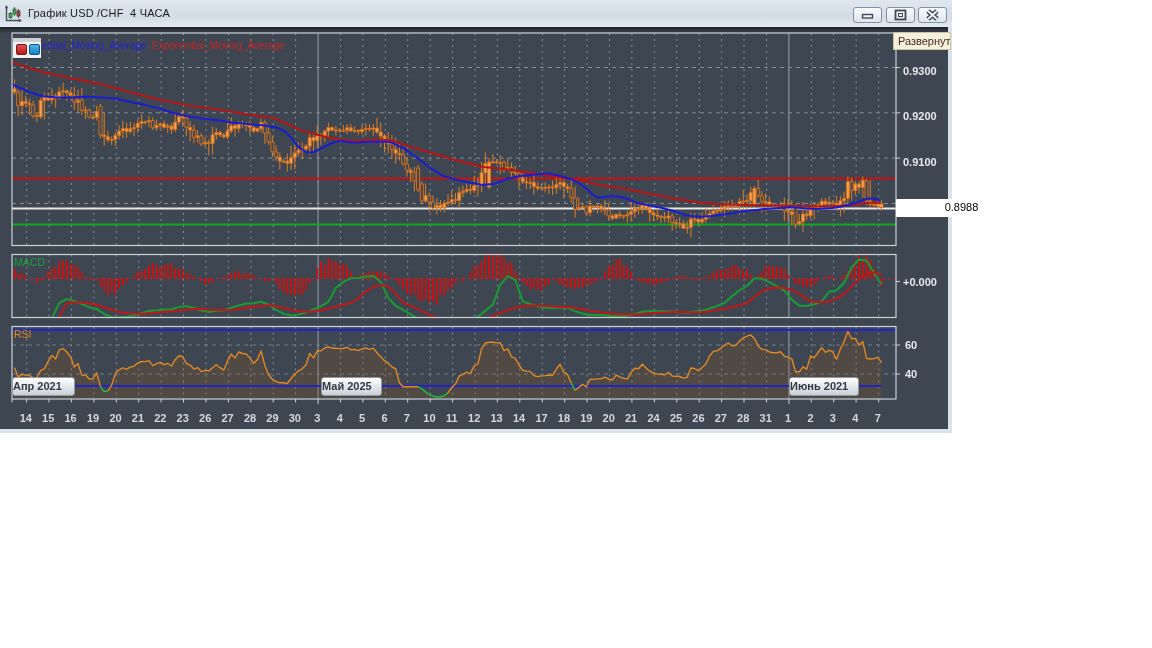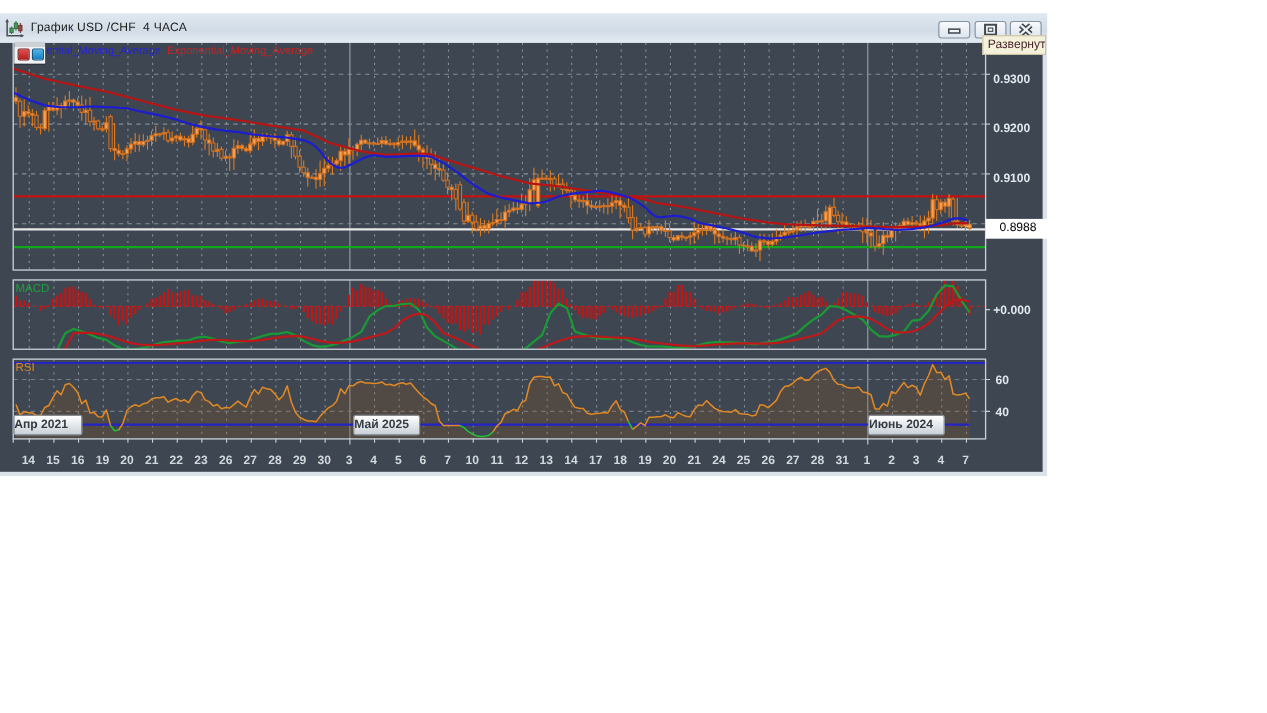--- a/index.html
+++ b/index.html
@@ -1,29 +1,29 @@
 <!DOCTYPE html>
 <html><head><meta charset="utf-8"><style>
 html,body{margin:0;padding:0;background:#fff;width:1152px;height:648px;overflow:hidden;
 font-family:"Liberation Sans",sans-serif;}
 #win{position:absolute;left:0;top:0;width:952px;height:433px;}
 #tb{position:absolute;left:0;top:0;width:952px;height:27px;
-background:linear-gradient(#dfe8f0,#d2dce6 60%,#e4ebf2);margin-top:12px;}
+background:linear-gradient(#dfe8f0,#d2dce6 60%,#e4ebf2);}
 #title{position:absolute;left:28px;top:7px;font-size:11px;color:#1c1c1c;letter-spacing:0.2px;}
 .btn{position:absolute;top:7px;width:29px;height:16px;border:1px solid #8492a2;border-radius:3px;
 background:linear-gradient(#f8fafc,#dde5ee);box-sizing:border-box;}
 #legend{position:absolute;left:13px;top:37.5px;width:28px;height:20px;background:linear-gradient(#cdd1d5 0%,#cdd1d5 22%,#f1f1f1 22%);border-bottom:1px solid #2e3338;}
 .sq{position:absolute;top:6px;width:11px;height:11px;border-radius:2px;}
 #sqr{left:3px;background:linear-gradient(#e05050,#b81c1c);border:1px solid #7c1616;box-sizing:border-box;}
 #sqb{left:16px;background:linear-gradient(#50b4e8,#1680c0);border:1px solid #0e5684;box-sizing:border-box;}
 .mb{position:absolute;height:19px;border:1px solid #8e98a2;border-radius:3px;box-sizing:border-box;
 background:linear-gradient(#ffffff,#c9d0d8);color:#333a42;font-size:11px;font-weight:bold;
 line-height:17px;text-align:left;}
 #pricebox{position:absolute;left:895.5px;top:199px;width:60px;height:17.5px;background:#fff;
-color:#000;font-size:11px;line-height:17.5px;text-align:center;}
+color:#000;font-size:11px;line-height:17.5px;text-align:center;padding-left:36px;}
 #tooltip{position:absolute;left:893px;top:31.5px;width:58px;height:18px;background:#f4f1da;
 border:1px solid #c9c4a4;box-sizing:border-box;color:#46262a;font-size:11px;line-height:16px;
 padding-left:4px;overflow:hidden;white-space:nowrap;}
 </style></head>
 <body>
 <div id="win">
 <svg width="952" height="433" viewBox="0 0 952 433" style="position:absolute;left:0;top:0">
       <rect x="0" y="27" width="948" height="402" fill="#3e4751"></rect>
       <linearGradient id="topd" x1="0" y1="0" x2="0" y2="1">
         <stop offset="0" stop-color="#1f2429"></stop>
@@ -318,15 +318,15 @@
           <path d="M9 3L18 11M18 3L9 11" stroke="#43494f" stroke-width="5"></path>
           <path d="M9 3L18 11M18 3L9 11" stroke="#eef2f6" stroke-width="2"></path>
         </svg></div>
 </div>
 <div id="legend">
       <div class="sq" id="sqr"></div>
       <div class="sq" id="sqb"></div>
     </div>
 <div class="mb" style="left:12px;top:377px;width:63px">Апр 2021</div>
 <div class="mb" style="left:321px;top:377px;width:61px">Май 2025</div>
-<div class="mb" style="left:789px;top:377px;width:70px">Июнь 2024</div>
+<div class="mb" style="left:789px;top:377px;width:70px">Июнь 2021</div>
 <div id="pricebox">0.8988</div>
 <div id="tooltip">Развернуть</div>
 </div>
 </body></html>

